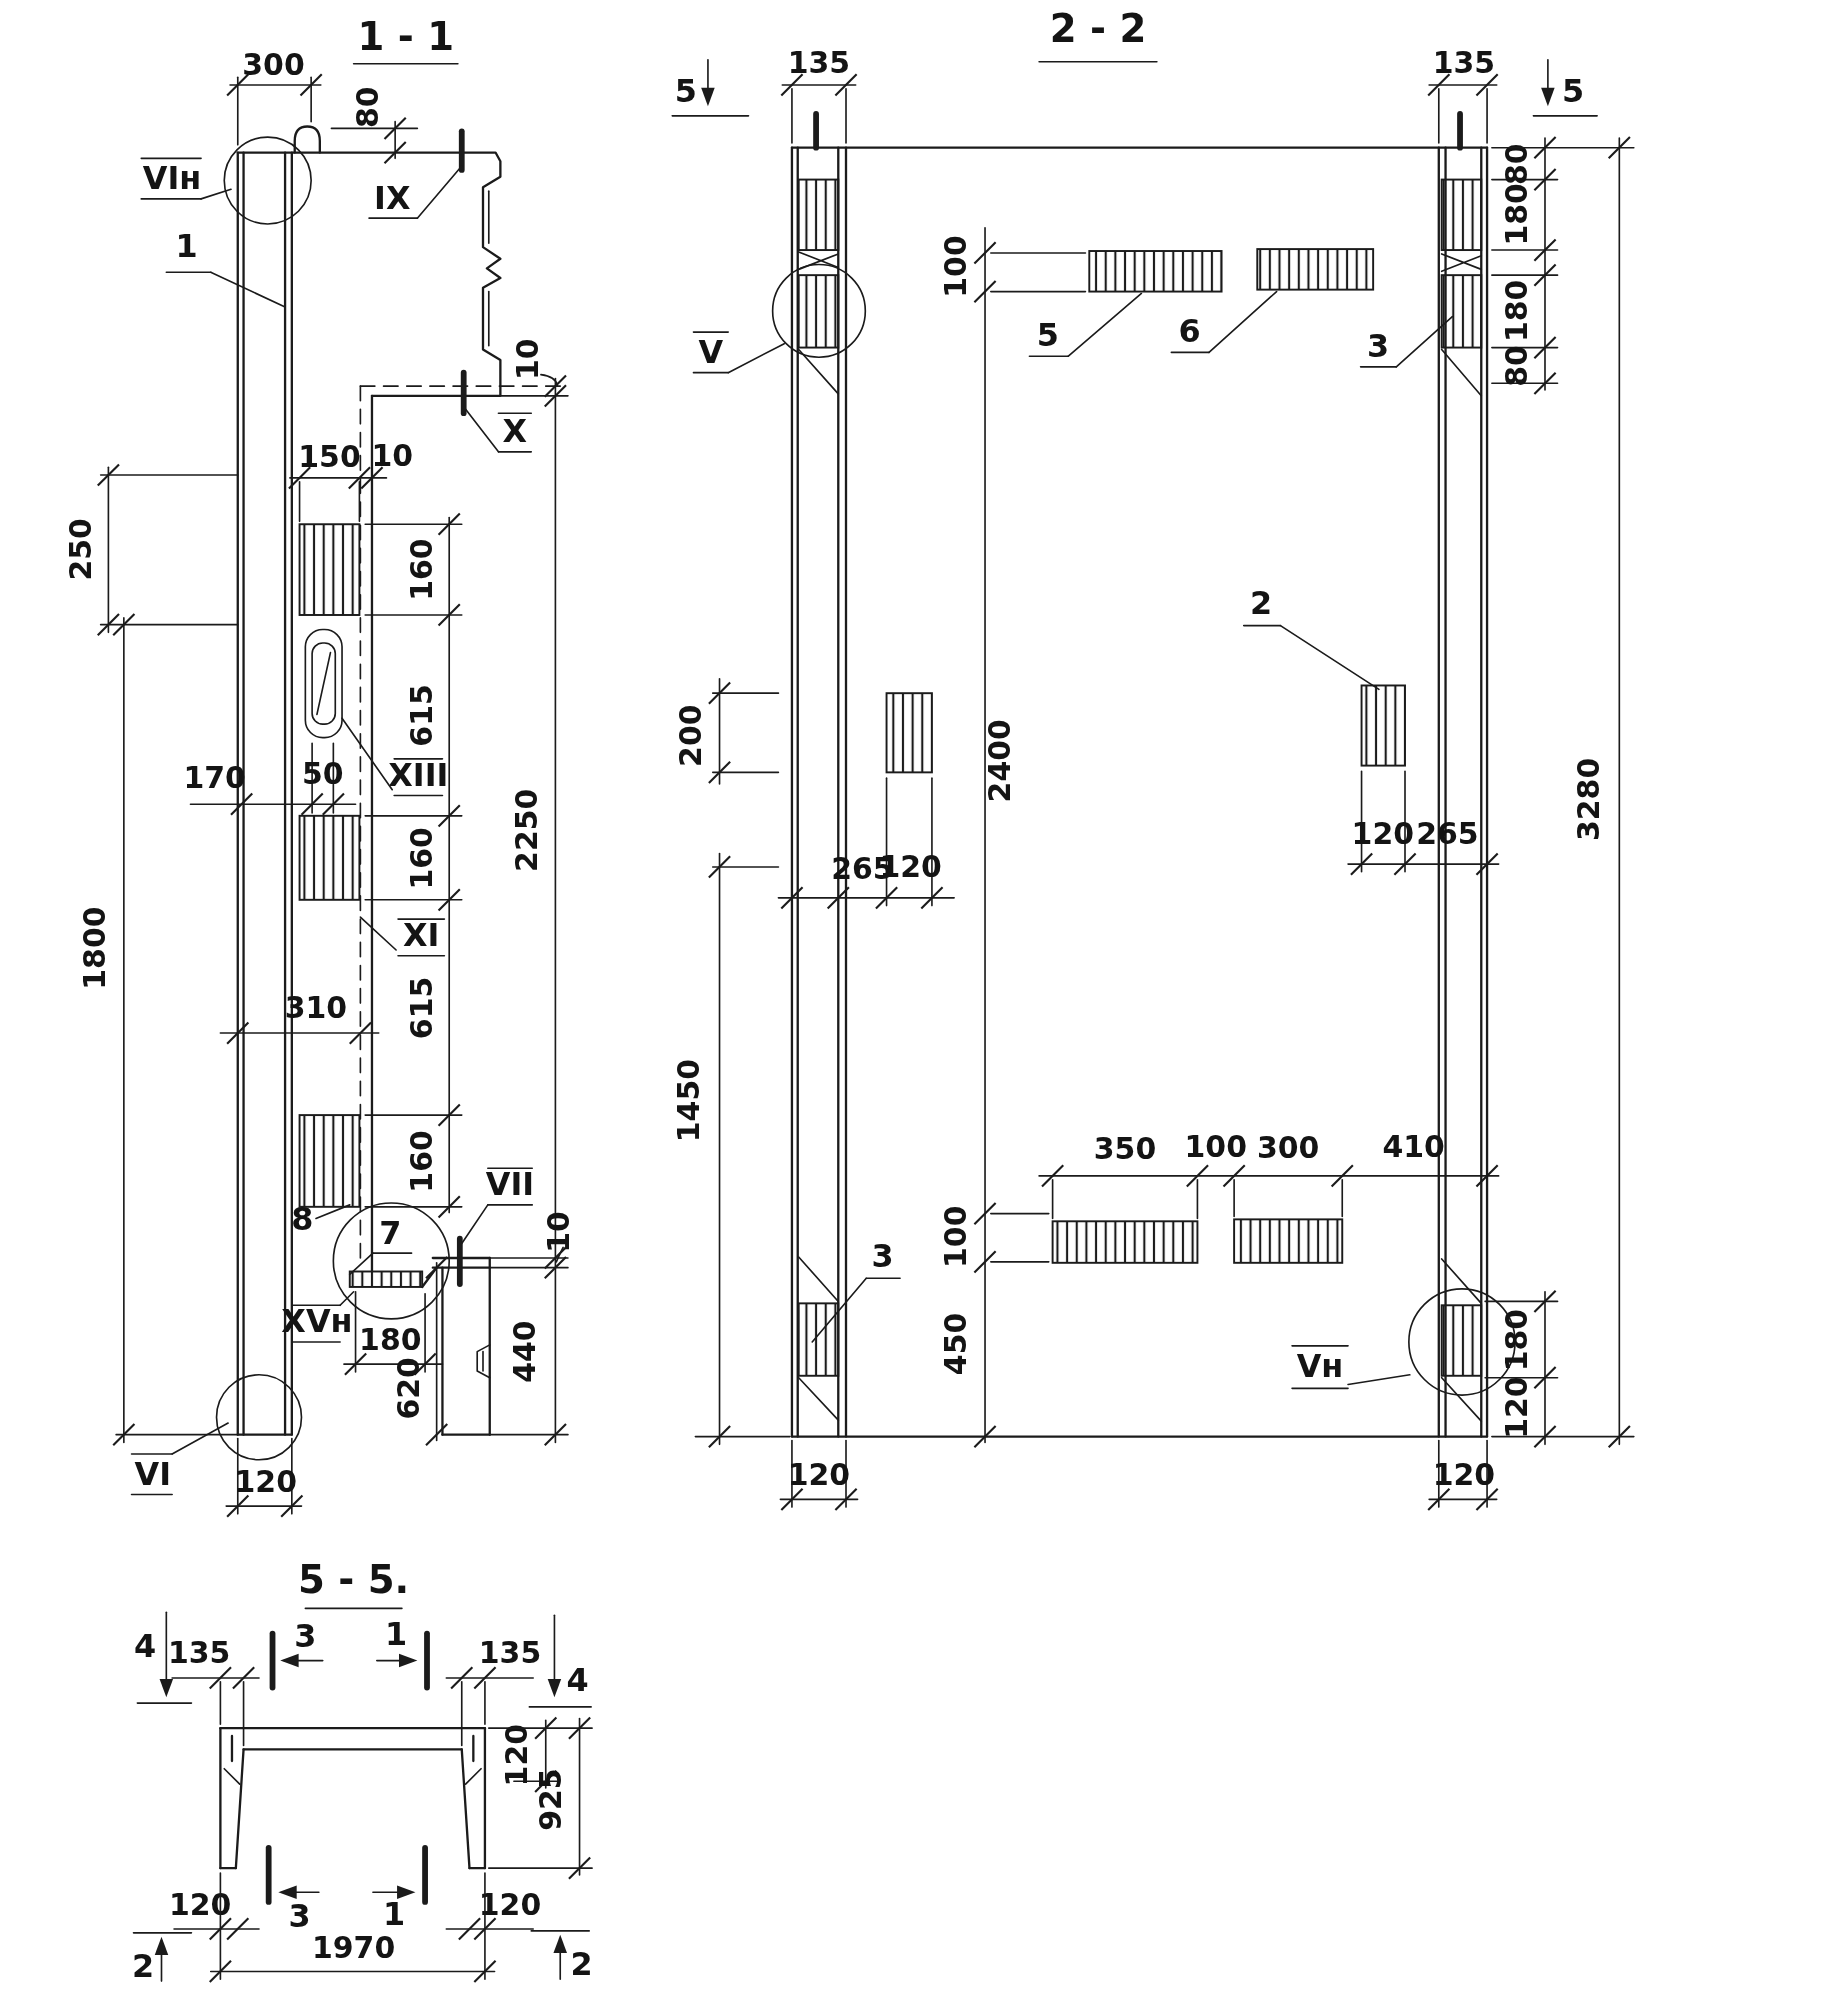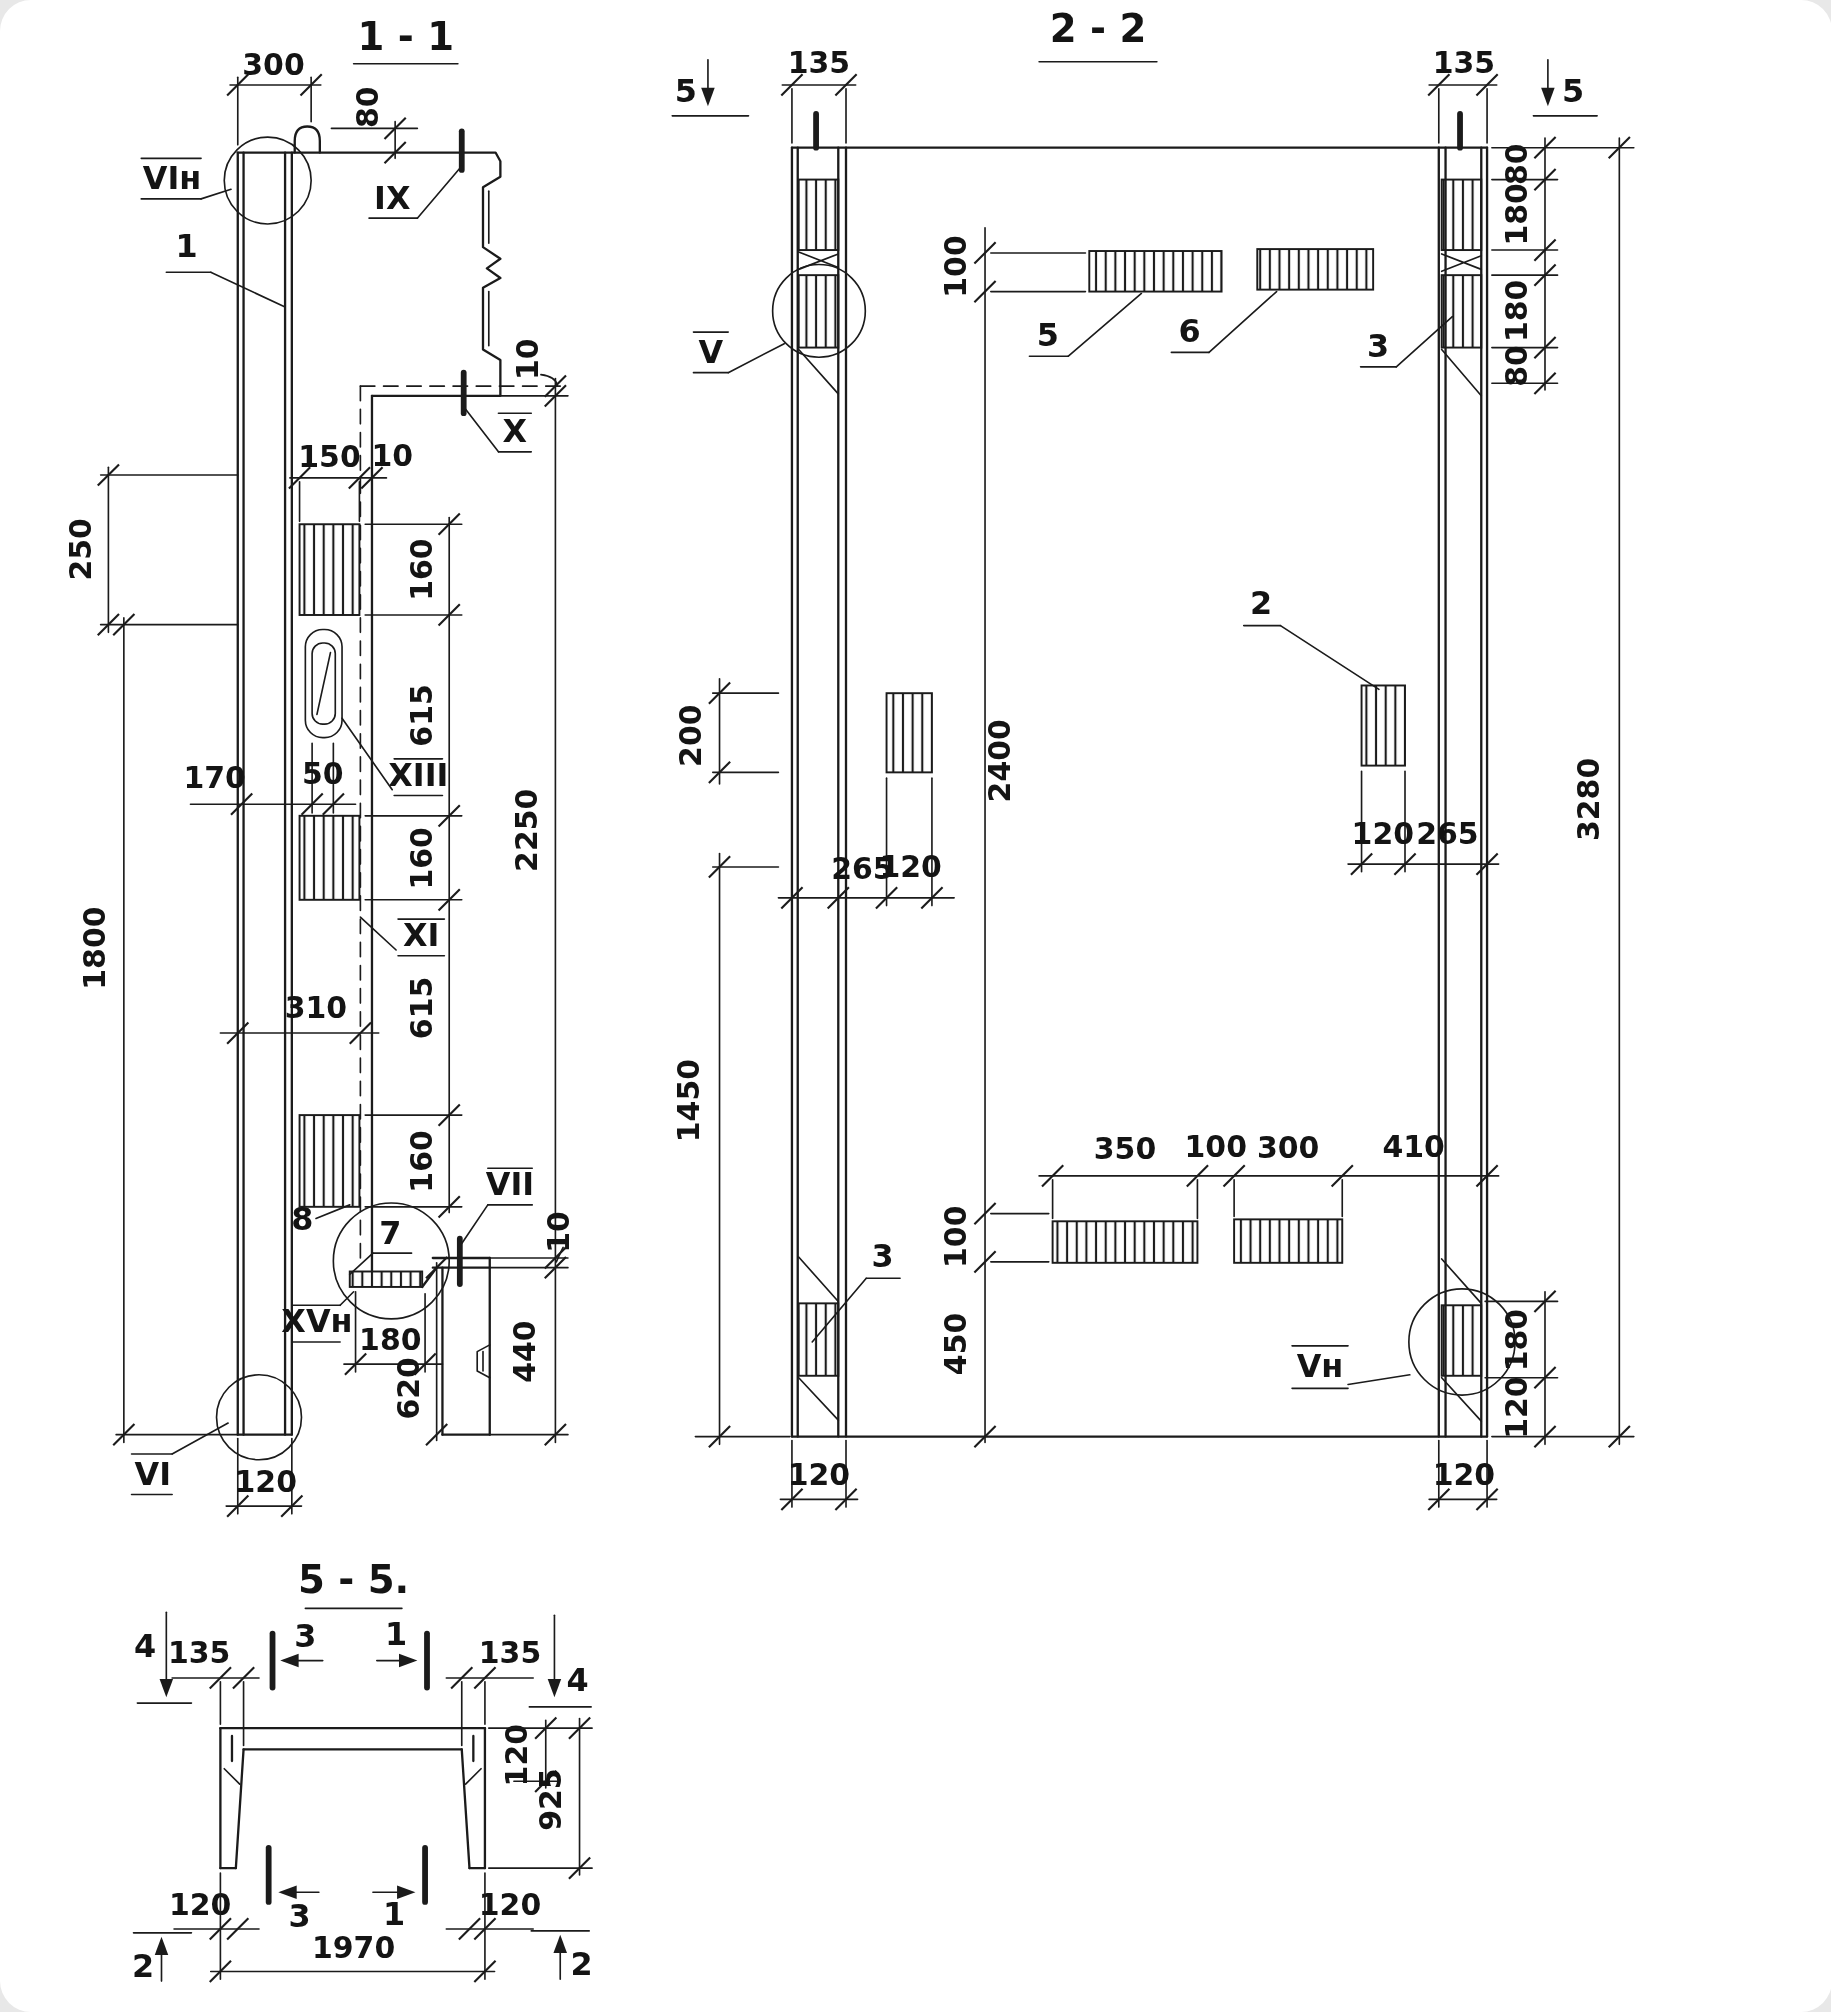--- a/index.html
+++ b/index.html
@@ -1,16 +1,16 @@
 <!DOCTYPE html>
 <html><head>
 <meta charset="utf-8">
 <style>
   html,body{margin:0;padding:0;background:#e8e8e8;}
-  .page{width:1832px;height:2012px;background:#ffffff;position:relative;margin:0 auto;border-radius:31px;}
+  .page{width:1832px;height:2012px;background:#ffffff;position:relative;margin:0 auto;}
   svg{display:block;}
   .s{stroke:#1b1b1b;fill:none;stroke-width:2.4;stroke-linecap:round;stroke-linejoin:round;}
   .thin{stroke-width:1.7;}
   .bold{stroke-width:6;}
   .dash{stroke-dasharray:15 9;}
   .hrect{fill:url(#hv);stroke:#1b1b1b;stroke-width:2;}
   text{font-family:"DejaVu Sans","Liberation Sans",sans-serif;fill:#141414;
        text-anchor:middle;font-weight:600;}
   .t{font-size:31px;}
   .tm{font-size:33px;}

